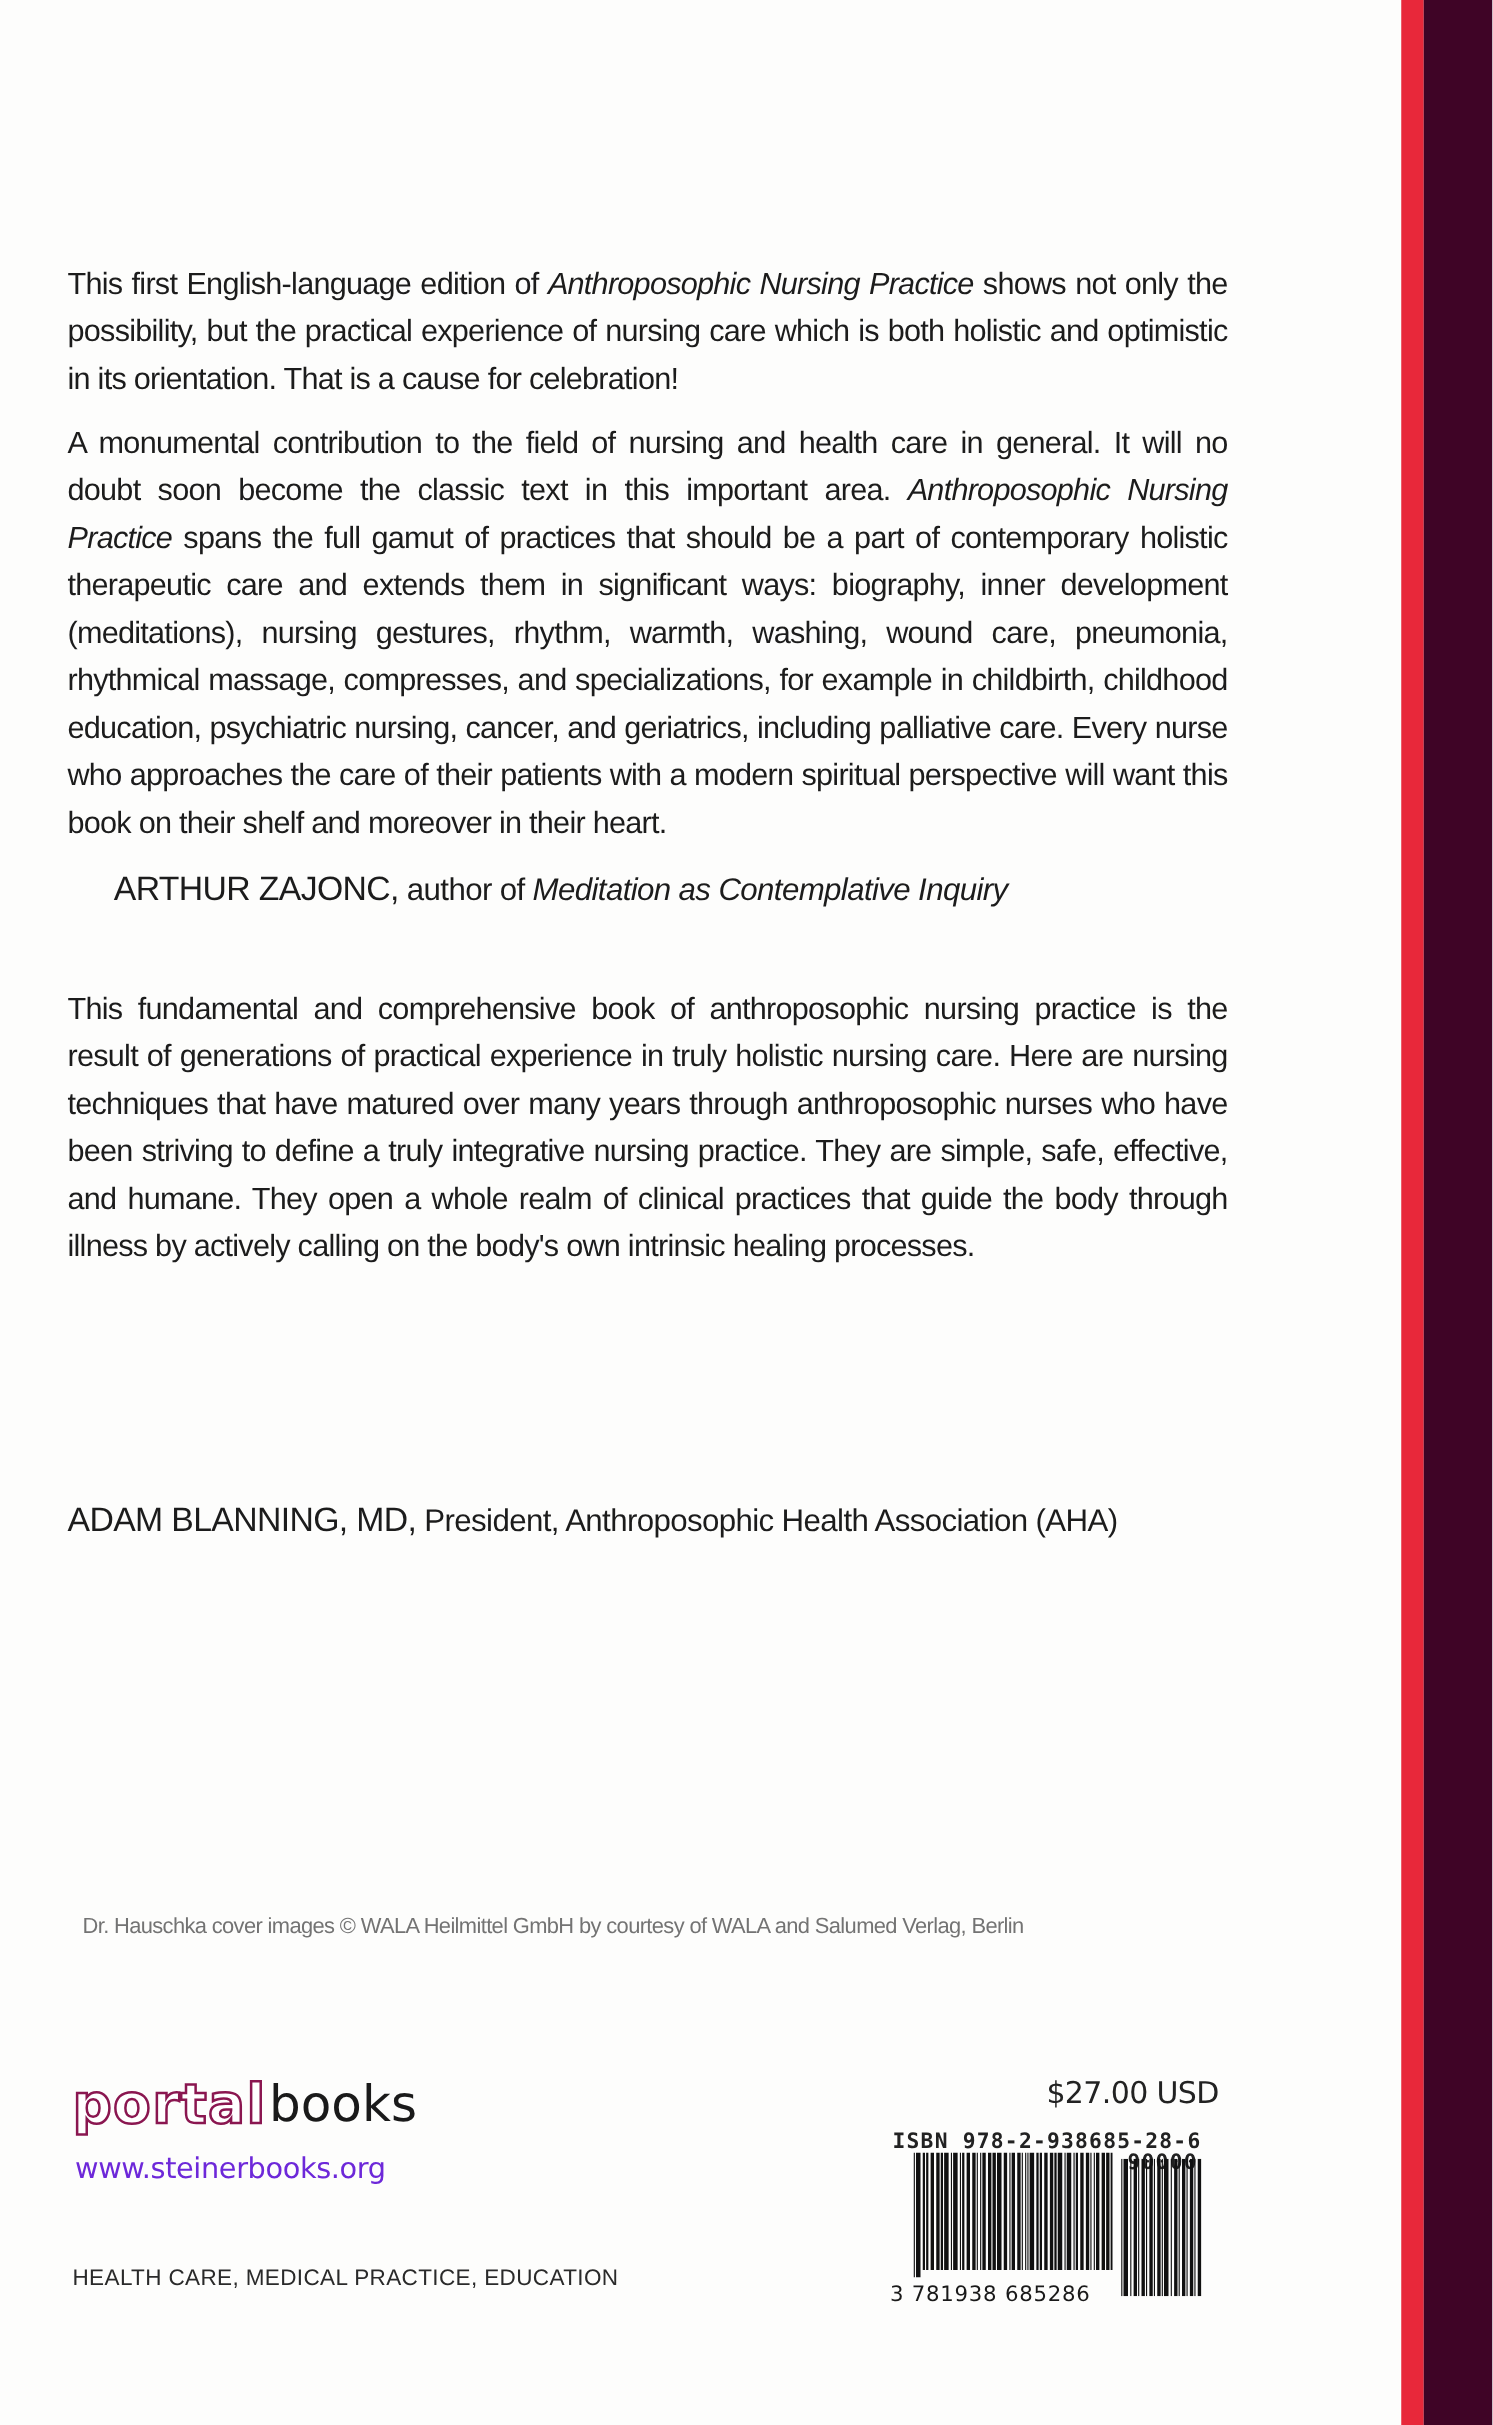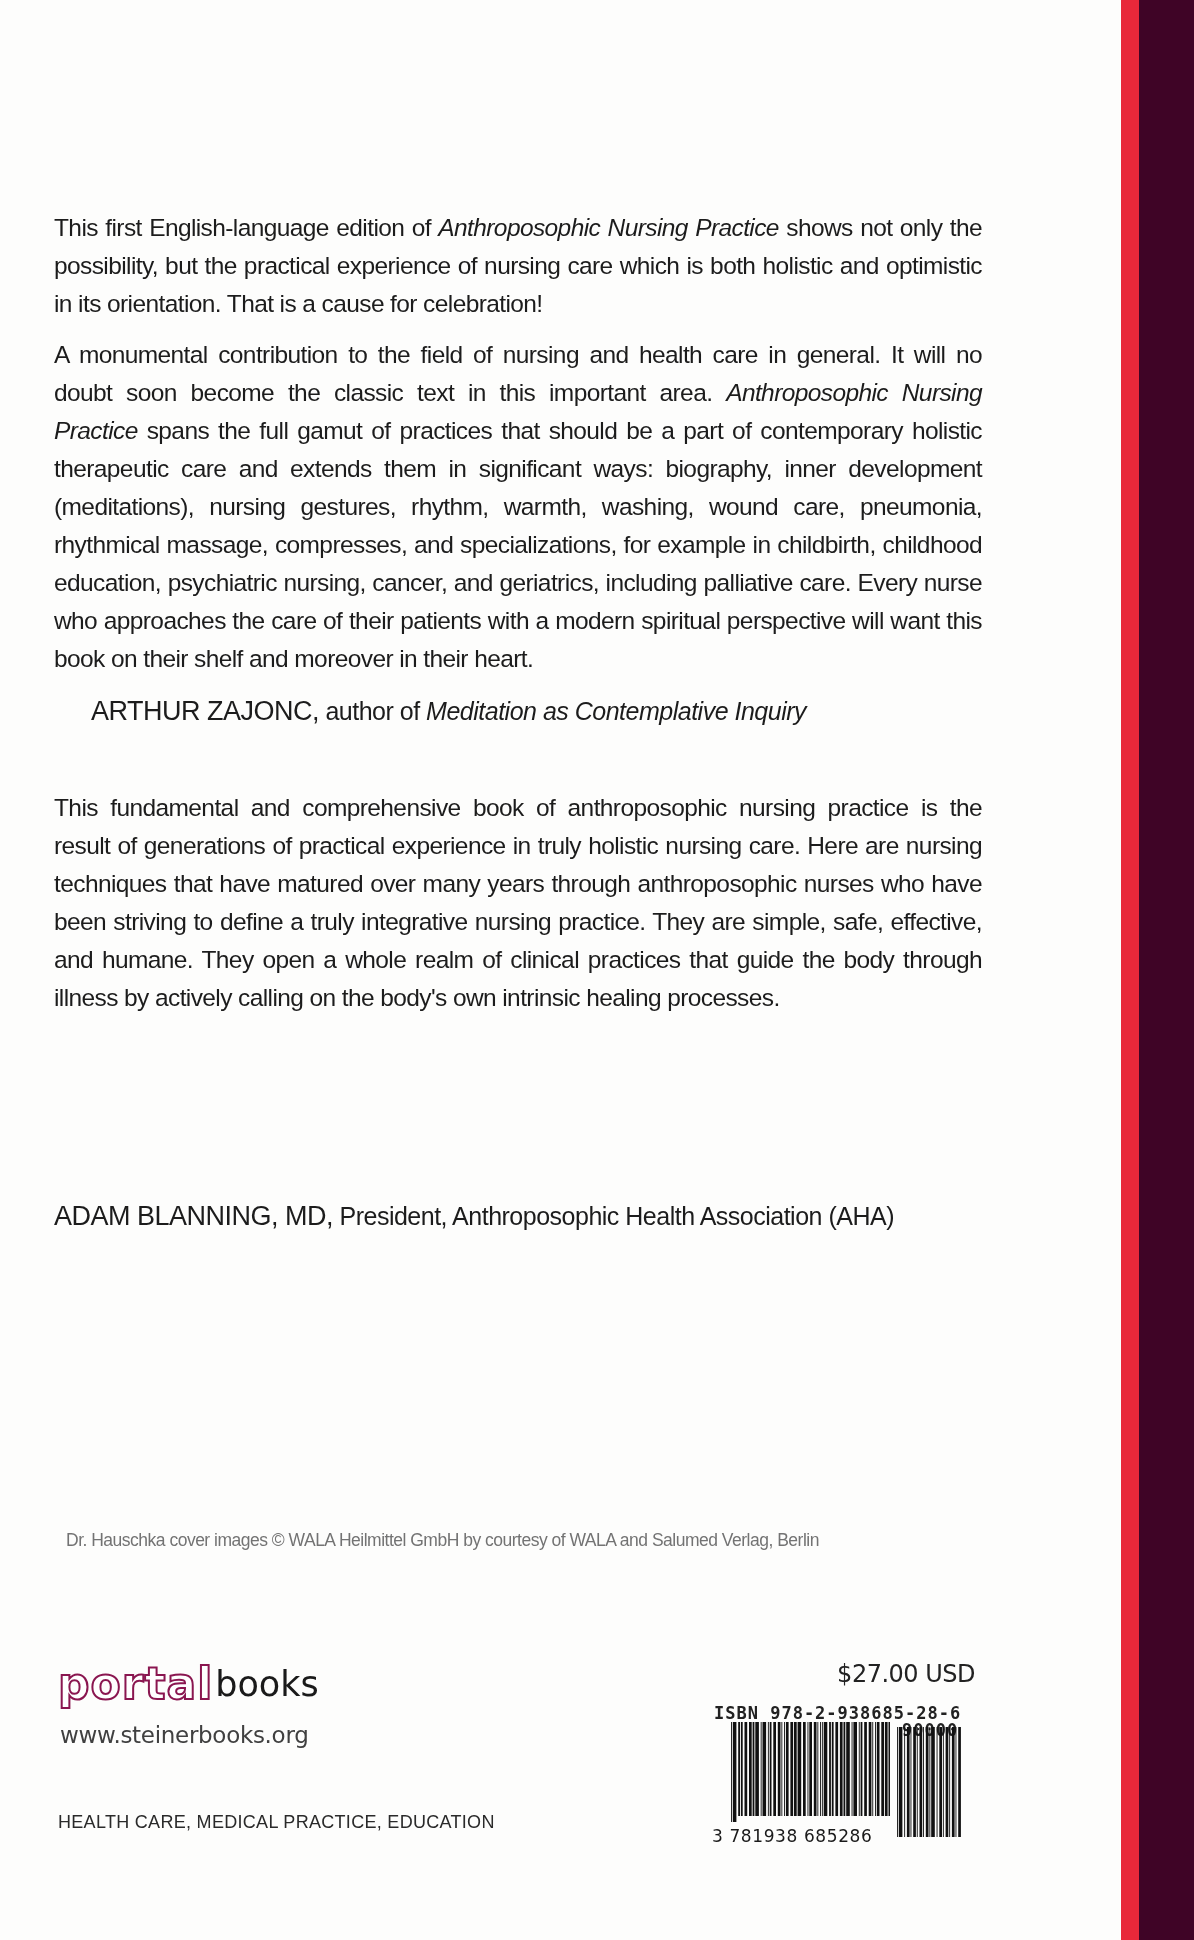--- a/index.html
+++ b/index.html
@@ -16,22 +16,22 @@
   .blurb p { margin:0; }
   .blurb .last { text-align-last:left; }
   .attrib { position:absolute; left:54px; font-size:25px; line-height:34px; letter-spacing:-0.5px; color:#1c1c1c; white-space:nowrap; }
   .attrib .name { font-size:27px; }
   .it { font-style:italic; }
 
   .credit { position:absolute; left:66px; top:1530px; font-size:17.5px; letter-spacing:-0.5px; color:#737373; white-space:nowrap; }
 
   .logo { position:absolute; left:58px; top:1656px; height:50px; display:flex; align-items:flex-end; }
   .logo .portal { font-size:44px; font-weight:bold; color:#fff; -webkit-text-stroke:2px #8a1650; letter-spacing:1px; line-height:44px; font-family:"DejaVu Sans", sans-serif; }
-  .logo .books { font-size:35px; color:#1a1a1a; line-height:44px; font-family:"DejaVu Sans", sans-serif; margin-left:2px; }
-  .url { position:absolute; left:60px; top:1722px; font-size:23px; color:#404040; font-family:"DejaVu Sans", sans-serif; letter-spacing:-0.3px;text-align:center; }
+  .logo .books { font-size:40px; color:#1a1a1a; line-height:44px; font-family:"DejaVu Sans", sans-serif; margin-left:2px; }
+  .url { position:absolute; left:60px; top:1722px; font-size:23px; color:#6d28d9; font-family:"DejaVu Sans", sans-serif; letter-spacing:-0.3px;text-align:center; }
   .category { position:absolute; left:58px; top:1812px; font-size:18px; letter-spacing:0.3px; color:#2a2a2a; }
 
   .price { position:absolute; right:219px; top:1660px; font-size:24px; color:#222; font-family:"DejaVu Sans", sans-serif; letter-spacing:-0.5px; }
   .isbn { position:absolute; left:714px; top:1703px; font-family:"DejaVu Sans Mono", monospace; font-size:17px; font-weight:bold; color:#222; letter-spacing:1px; }
   .barcode { position:absolute; left:730px; top:1722px; width:160px; height:100px; }
   .addon { position:absolute; left:896px; top:1727px; width:78px; height:110px; }
   .addon-num { position:absolute; left:902px; top:1720px; font-family:"DejaVu Sans Mono", monospace; font-size:17px; font-weight:bold; color:#222; letter-spacing:1px; }
   .ean-digits { position:absolute; left:712px; top:1826px; font-family:"DejaVu Sans", sans-serif; font-size:17px; color:#1a1a1a; letter-spacing:0.6px; }
 </style>
 </head>

